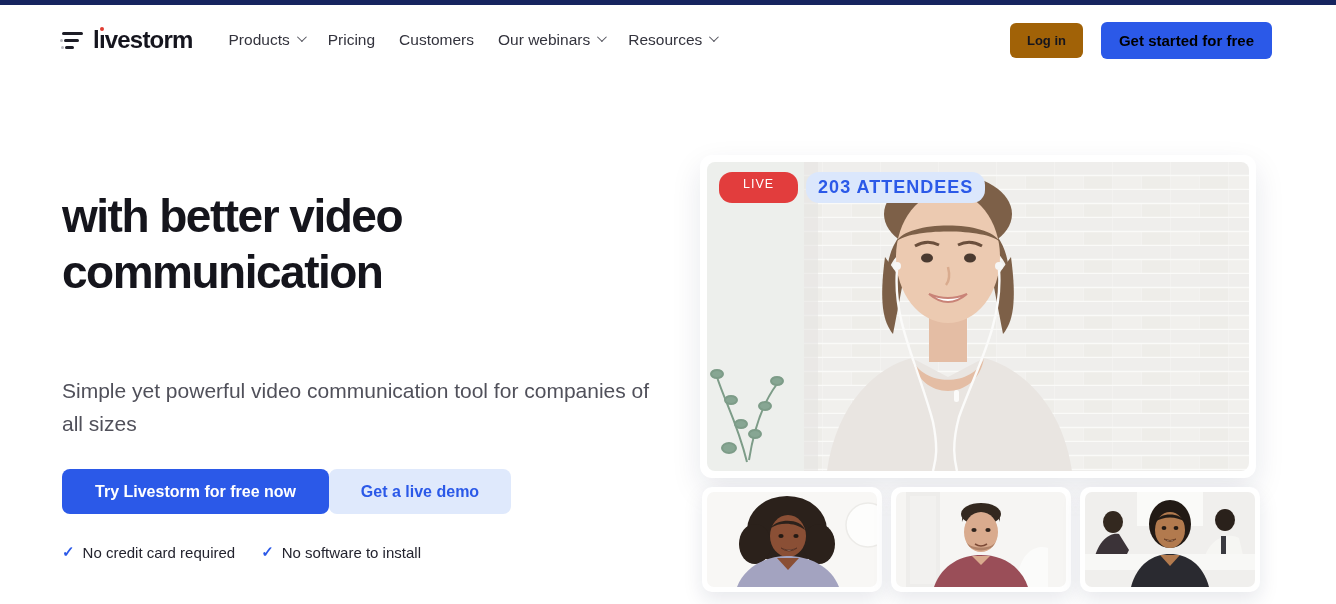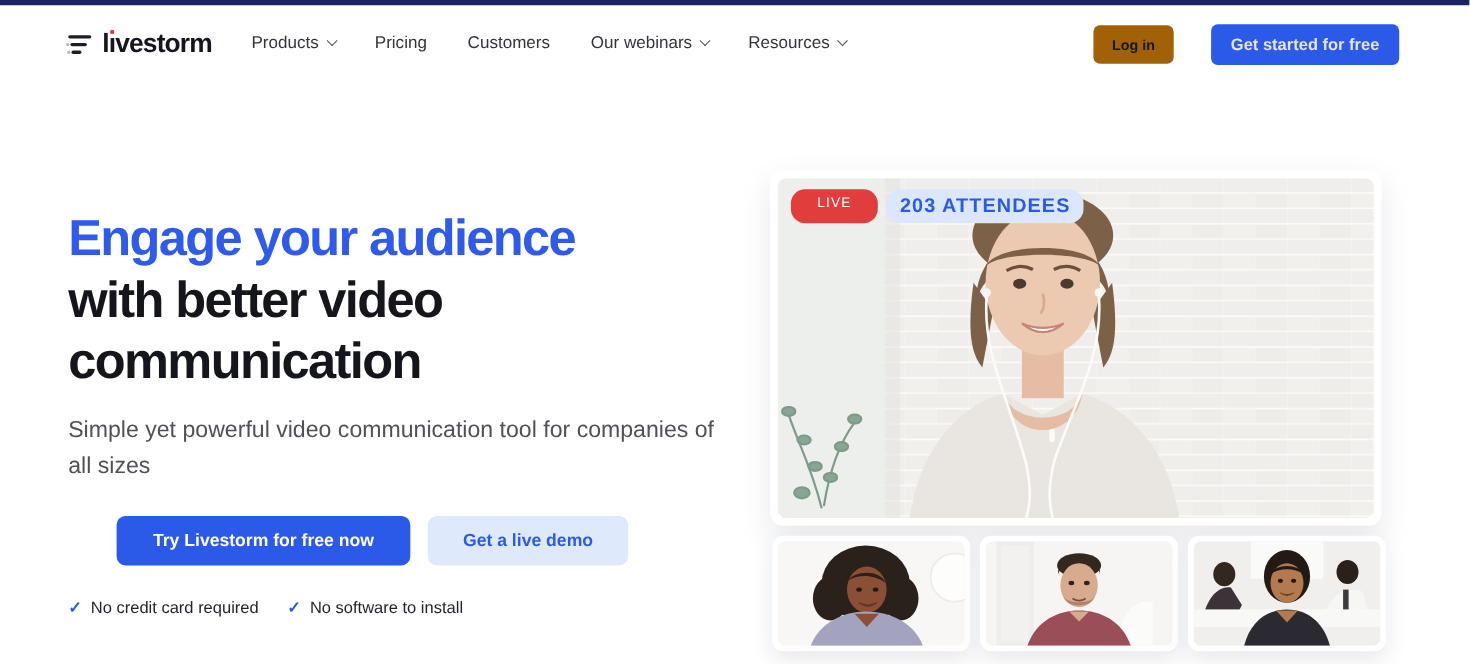--- a/index.html
+++ b/index.html
@@ -18,40 +18,40 @@
   .logo-icon .bar { position:absolute; height:3.2px; border-radius:2px; background:#1d1d26; }
   .logo-icon .b1 { left:0; top:1px; width:21px; }
   .logo-icon .b2 { left:2px; top:8px; width:15px; }
   .logo-icon .b3 { left:3px; top:15px; width:9px; }
   .logo-icon .g2 { position:absolute; left:-2px; top:8px; width:3px; height:3.2px; border-radius:2px; background:#b9b9c0; }
   .logo-icon .g3 { position:absolute; left:-1px; top:15px; width:3px; height:3.2px; border-radius:2px; background:#b9b9c0; }
   .wordmark { font-size:24px; font-weight:700; color:#15151e; letter-spacing:-0.8px; display:flex; align-items:baseline; }
   .i-wrap { position:relative; }
   .i-reddot { position:absolute; left:1px; top:1px; width:4px; height:4px; border-radius:50%; background:#e03c31; }
 
-  .nav { display:flex; align-items:center; gap:37px; margin-left:36px; }
+  .nav { display:flex; align-items:center; gap:24px; margin-left:36px; }
   .nav-item { display:flex; align-items:center; gap:7px; font-size:15.5px; color:#33333d; cursor:pointer; }
   .chev { width:7px; height:7px; border-right:1.6px solid #55555e; border-bottom:1.6px solid #55555e;
           transform:rotate(45deg) translateY(-2px); margin-top:-3px; }
 
   .header-spacer { flex:1; }
   .btn-login { background:#a16207; border:none; border-radius:6px; padding:10px 17px;
                font-size:13px; font-weight:700; color:#15151e; cursor:pointer;
                font-family:"Liberation Sans", sans-serif; }
-  .btn-cta { margin-left:34px; background:#2b59e8; border:none; border-radius:6px; padding:10px 18px;
-             font-size:15px; font-weight:700; color:#e5e5e5; cursor:pointer;
+  .btn-cta { margin-left:18px; background:#2b59e8; border:none; border-radius:6px; padding:10px 18px;
+             font-size:15px; font-weight:700; color:#000000; cursor:pointer;
              font-family:"Liberation Sans", sans-serif; }
 
   
   .hero-title { position:absolute; left:62px; top:188px; width:560px;
                 font-size:46px; font-weight:700; line-height:56px; letter-spacing:-1.5px; color:#15151c; }
   .hero-title .line1 { color:#2e5bec; display:block; }
   .hero-sub { position:absolute; left:62px; top:374px; width:600px;
               font-size:21px; line-height:33px; color:#50505a; }
-  .hero-btns { position:absolute; left:62px; top:469px; display:flex; gap:16px;margin-left:44px; }
+  .hero-btns { position:absolute; left:62px; top:469px; display:flex; gap:0; }
   .btn-primary { width:267px; height:45px; background:#2b59e8; color:#fff; border:none; border-radius:8px;
                  font-size:16px; font-weight:700; cursor:pointer; font-family:"Liberation Sans", sans-serif; }
   .btn-secondary { width:182px; height:45px; background:#dfe9fc; color:#2b59e8; border:none; border-radius:8px;
                    font-size:16px; font-weight:700; cursor:pointer; font-family:"Liberation Sans", sans-serif; }
   .hero-bullets { position:absolute; left:62px; top:543px; display:flex; gap:26px; }
   .bullet { display:flex; align-items:center; gap:8px; font-size:15px; color:#23232e; }
   .bullet .check { color:#2b59e8; font-size:15px; font-weight:700; }
 
   
   .video-panel { position:absolute; left:700px; top:155px; width:562px; height:437px; }
@@ -111,21 +111,20 @@
         <span class="chev"></span>
       </div>
     </nav>
 
     <div class="header-spacer"></div>
     <button class="btn-login">Log in</button>
     <button class="btn-cta">Get started for free</button>
   </div>
 
   <h1 class="hero-title">
-    <span class="line1">Engage your audience</span>
     <span>with better video</span><br>
     <span>communication</span>
   </h1>
 
   <p class="hero-sub">Simple yet powerful video communication tool for companies of all sizes</p>
 
   <div class="hero-btns">
     <button class="btn-primary">Try Livestorm for free now</button>
     <button class="btn-secondary">Get a live demo</button>
   </div>

